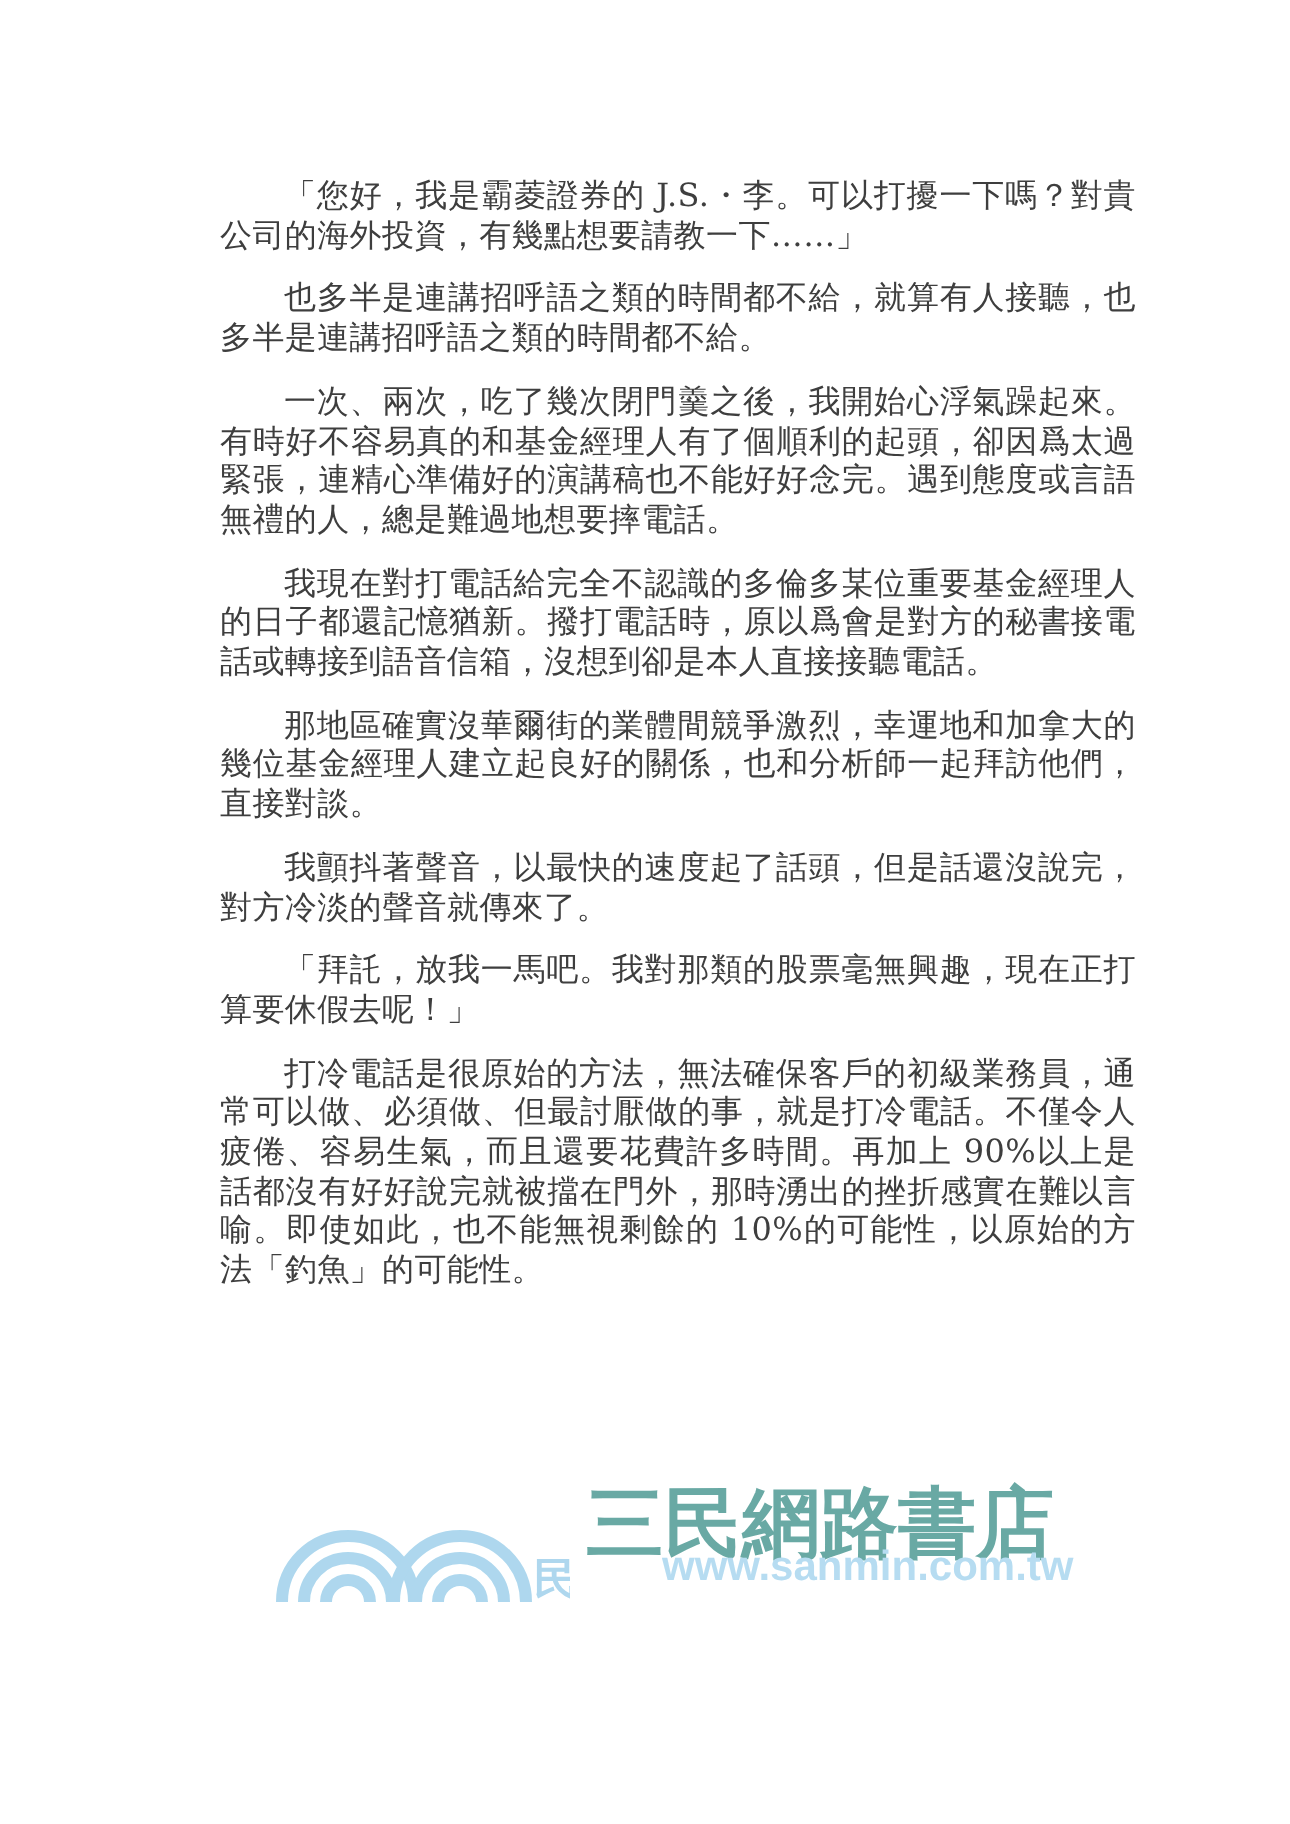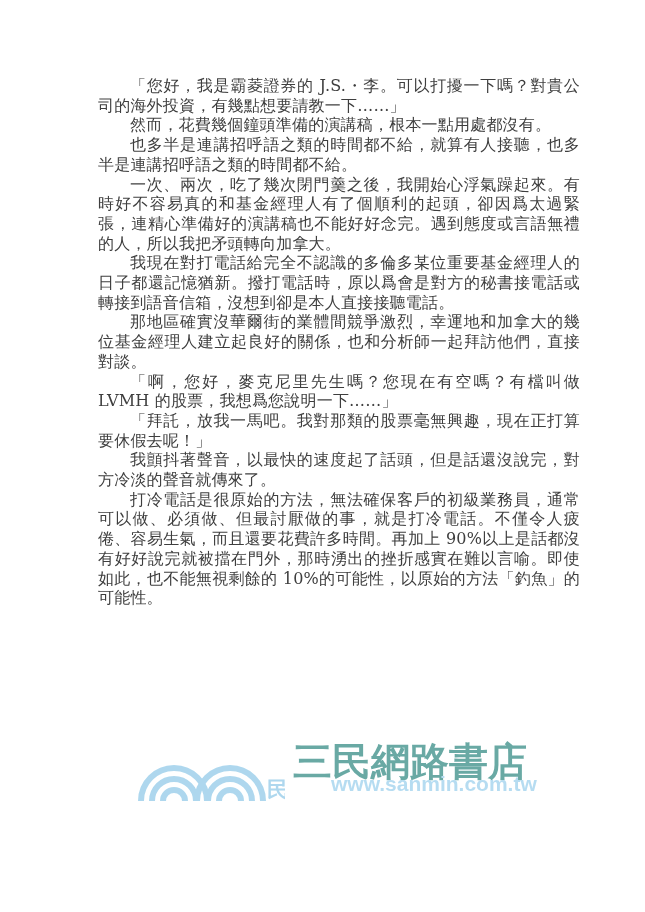--- a/index.html
+++ b/index.html
@@ -26,21 +26,21 @@
     width: 482px;
     z-index: 2;
     color: #3e3e3e;
     font-size: 16px;
     line-height: 19.7px;
     text-align: justify;
     text-justify: inter-ideograph;
     letter-spacing: 0.2px;
   }
   .text-block p {
-    margin: 0;
+    margin: 12px;
     padding: 0;
     text-indent: 2em;
   }
   .watermark {
     position: absolute;
     left: 135px;
     top: 735px;
     width: 460px;
     height: 78px;
     z-index: 1;
@@ -92,25 +92,23 @@
       <path d="M 84 60 A 11 11 0 0 1 106 60" stroke="#7dc0e4" stroke-width="6" fill="none"></path>
 
       <text x="132" y="56" font-size="22" fill="#7dc0e4" font-weight="bold">民</text>
     </svg>
     <div class="wm-name">三民網路書店</div>
     <div class="wm-url">www.sanmin.com.tw</div>
   </div>
 
   <div class="text-block">
     <p>「您好，我是霸菱證券的 J.S.・李。可以打擾一下嗎？對貴公司的海外投資，有幾點想要請教一下……」</p>
-    <p>然而，花費幾個鐘頭準備的演講稿，根本一點用處都沒有。</p>
     <p>也多半是連講招呼語之類的時間都不給，就算有人接聽，也多半是連講招呼語之類的時間都不給。</p>
-    <p>一次、兩次，吃了幾次閉門羹之後，我開始心浮氣躁起來。有時好不容易真的和基金經理人有了個順利的起頭，卻因爲太過緊張，連精心準備好的演講稿也不能好好念完。遇到態度或言語無禮的人，所以我把矛頭轉向加拿大。</p>
+    <p>一次、兩次，吃了幾次閉門羹之後，我開始心浮氣躁起來。有時好不容易真的和基金經理人有了個順利的起頭，卻因爲太過緊張，連精心準備好的演講稿也不能好好念完。遇到態度或言語無禮的人，總是難過地想要摔電話。</p>
     <p>我現在對打電話給完全不認識的多倫多某位重要基金經理人的日子都還記憶猶新。撥打電話時，原以爲會是對方的秘書接電話或轉接到語音信箱，沒想到卻是本人直接接聽電話。</p>
     <p>那地區確實沒華爾街的業體間競爭激烈，幸運地和加拿大的幾位基金經理人建立起良好的關係，也和分析師一起拜訪他們，直接對談。</p>
-    <p>「啊，您好，麥克尼里先生嗎？您現在有空嗎？有檔叫做 LVMH 的股票，我想爲您說明一下……」</p>
+    <p>我顫抖著聲音，以最快的速度起了話頭，但是話還沒說完，對方冷淡的聲音就傳來了。</p>
     <p>「拜託，放我一馬吧。我對那類的股票毫無興趣，現在正打算要休假去呢！」</p>
-    <p>我顫抖著聲音，以最快的速度起了話頭，但是話還沒說完，對方冷淡的聲音就傳來了。</p>
     <p>打冷電話是很原始的方法，無法確保客戶的初級業務員，通常可以做、必須做、但最討厭做的事，就是打冷電話。不僅令人疲倦、容易生氣，而且還要花費許多時間。再加上 90%以上是話都沒有好好說完就被擋在門外，那時湧出的挫折感實在難以言喻。即使如此，也不能無視剩餘的 10%的可能性，以原始的方法「釣魚」的可能性。</p>
 
   </div>
 
 </div>
 
 </body></html>

